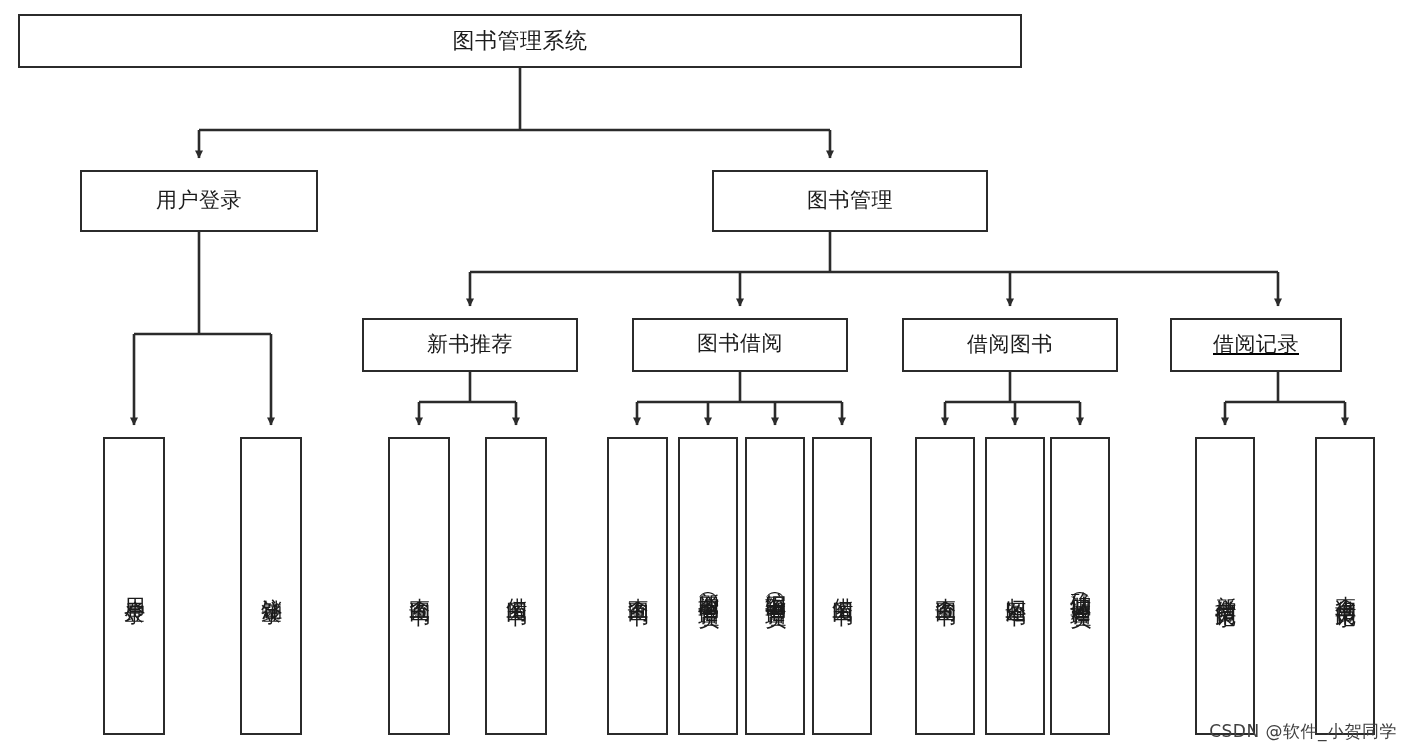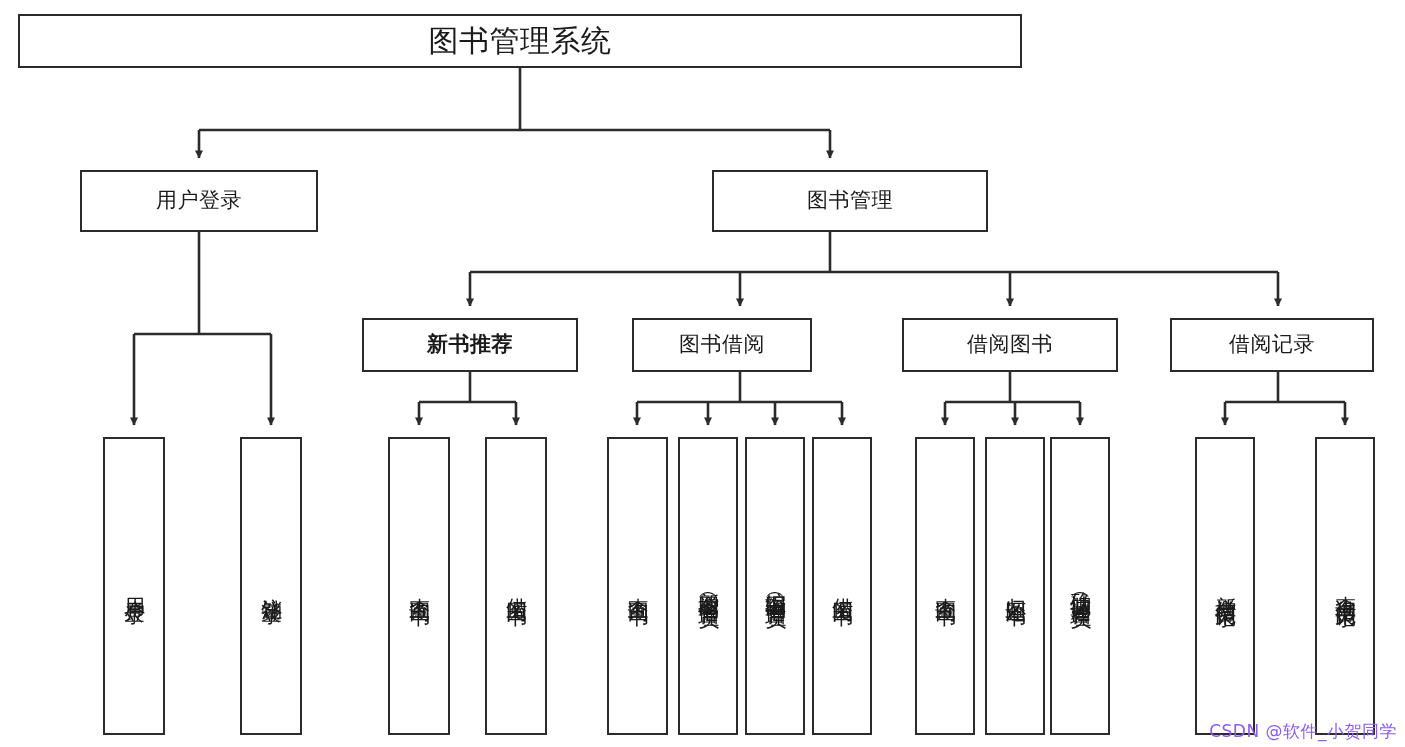--- a/index.html
+++ b/index.html
@@ -47,28 +47,28 @@
     font-size: 21px;
     letter-spacing: 0.5px;
   }
   .node.vertical .node-label {
     writing-mode: vertical-rl;
     text-orientation: upright;
     font-size: 21px;
     letter-spacing: 2.5px;
   }
   .node.root .node-label {
-    font-size: 30px;
+    font-size: 22px;
   }
   .watermark {
     position: absolute;
     right: 8px;
     bottom: 4px;
     font-size: 17px;
-    color: #8b5cf6;
+    color: #404040;
     white-space: nowrap;
     letter-spacing: 0.5px;
   }
 </style>
 </head>
 <body>
 
 <div id="diagram-root">
 
   <svg class="edges" viewBox="0 0 1405 747">
@@ -125,30 +125,30 @@
     <span class="node-label">图书管理系统</span>
   </div>
 
   <div class="node horizontal" style="left:80px; top:170px; width:238px; height:62px;">
     <span class="node-label">用户登录</span>
   </div>
   <div class="node horizontal" style="left:712px; top:170px; width:276px; height:62px;">
     <span class="node-label">图书管理</span>
   </div>
 
-  <div class="node horizontal" style="left:362px; top:318px; width:216px; height:54px;font-weight:bold;">
+  <div class="node horizontal" style="left:362px; top:318px; width:216px; height:54px;">
     <span class="node-label">新书推荐</span>
   </div>
-  <div class="node horizontal" style="left:632px; top:318px; width:180px; height:54px;">
+  <div class="node horizontal" style="left:632px; top:318px; width:216px; height:54px;font-family:Liberation Mono, monospace;">
     <span class="node-label">图书借阅</span>
   </div>
   <div class="node horizontal" style="left:902px; top:318px; width:216px; height:54px;">
     <span class="node-label">借阅图书</span>
   </div>
-  <div class="node horizontal" style="left:1170px; top:318px; width:204px; height:54px;">
+  <div class="node horizontal" style="left:1170px; top:318px; width:172px; height:54px;text-decoration:underline;">
     <span class="node-label">借阅记录</span>
   </div>
 
   <div class="node vertical" style="left:103px; top:437px; width:62px; height:298px;">
     <span class="node-label">用户登录</span>
   </div>
   <div class="node vertical" style="left:240px; top:437px; width:62px; height:298px;">
     <span class="node-label">注销登录</span>
   </div>
 

